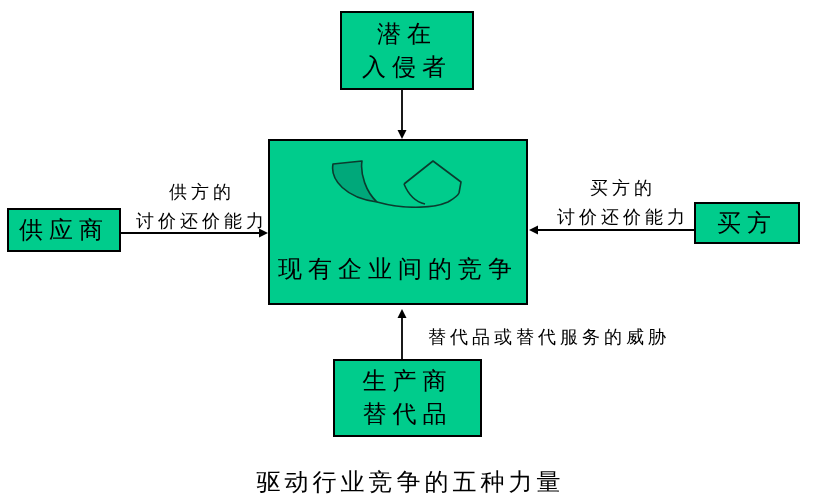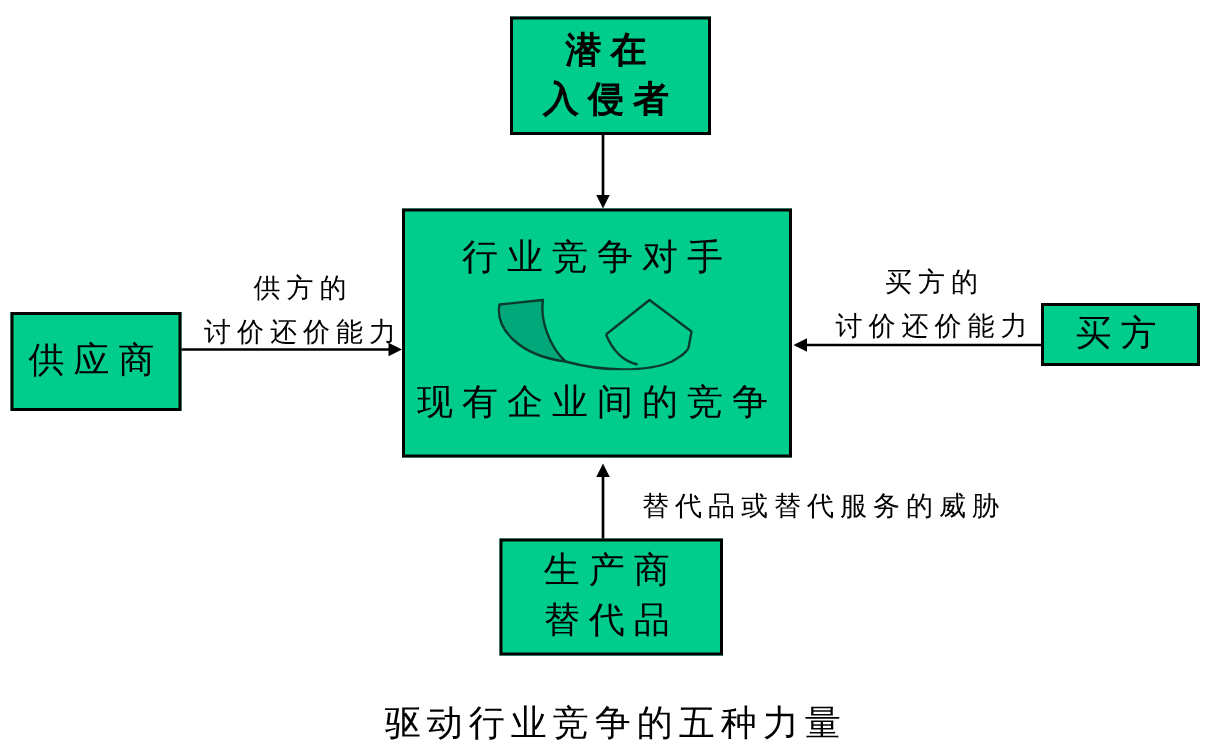--- a/index.html
+++ b/index.html
@@ -23,22 +23,22 @@
     display:flex;
     flex-direction:column;
     align-items:center;
     justify-content:center;
     text-align:center;
     font-size:24px;
     letter-spacing:6px;
     line-height:33px;
     white-space:nowrap;
   }
-  .box-top   {left:340px;top:11px;width:134px;height:79px;font-weight:bold;}
-  .box-left  {left:7px;top:208px;width:114px;height:66px;}
+  .box-top   {left:340px;top:11px;width:134px;height:79px;}
+  .box-left  {left:7px;top:208px;width:114px;height:44px;}
   .box-right {left:694px;top:202px;width:106px;height:42px;}
   .box-bottom{left:333px;top:359px;width:149px;height:78px;}
   .box-center{
     left:268px;top:139px;width:260px;height:166px;
     justify-content:space-between;
     padding:15px 0 17px 0;
   }
   .lbl{
     position:absolute;
     font-size:18px;
@@ -108,21 +108,20 @@
     <div>替代品</div>
   </div>
 
   <svg class="arrow" style="left:395px;top:308px;" width="14" height="51">
     <line x1="7" y1="51" x2="7" y2="9"></line>
     <polygon points="7,1 2.5,10 11.5,10"></polygon>
   </svg>
   <div class="lbl lbl-substitute">替代品或替代服务的威胁</div>
 
   <div class="box box-center">
-    <div>行业竞争对手</div>
     <svg class="swoosh" width="136" height="52" viewBox="0 0 136 52">
       <path d="M3,8 C0,24 16,42 47,46 C36,36 30,18 32,5 Z" style="fill:#00a87a" fill="#00a87a"></path>
       <path d="M47,46 C72,53 102,53 118,46 C123,43 127,41 129,37"></path>
       <path d="M74,28 C79,40 86,46 95,48"></path>
       <path d="M74,28 L103,5 L131,26 L129,37"></path>
     </svg>
     <div>现有企业间的竞争</div>
   </div>
 
   <div class="caption">驱动行业竞争的五种力量</div>

